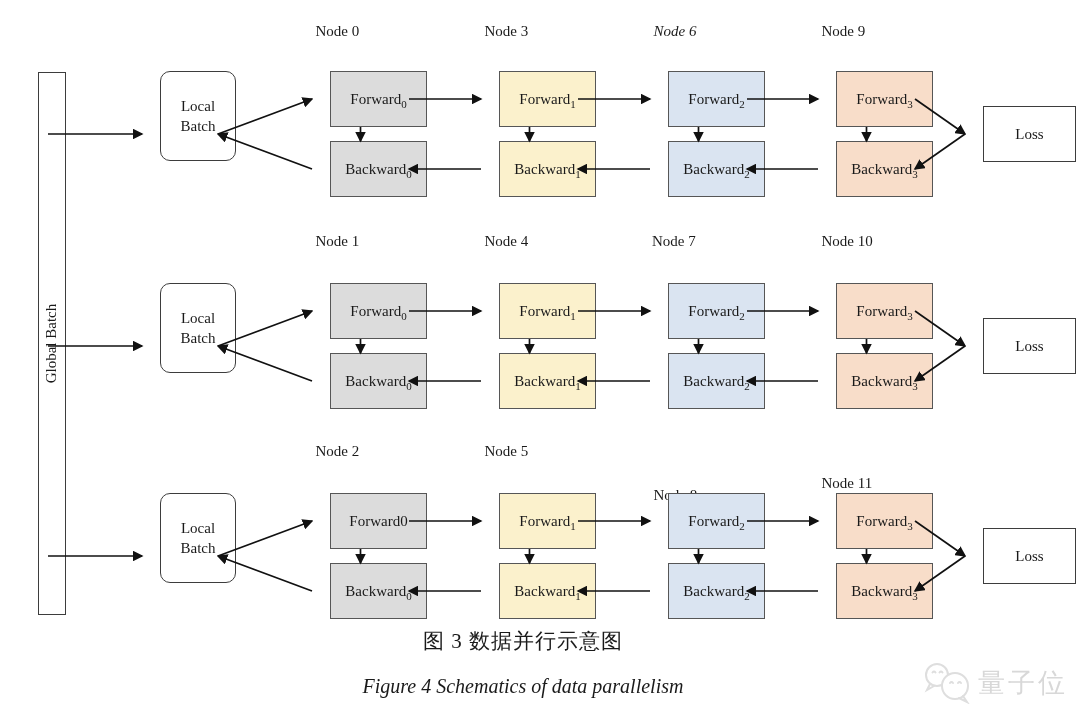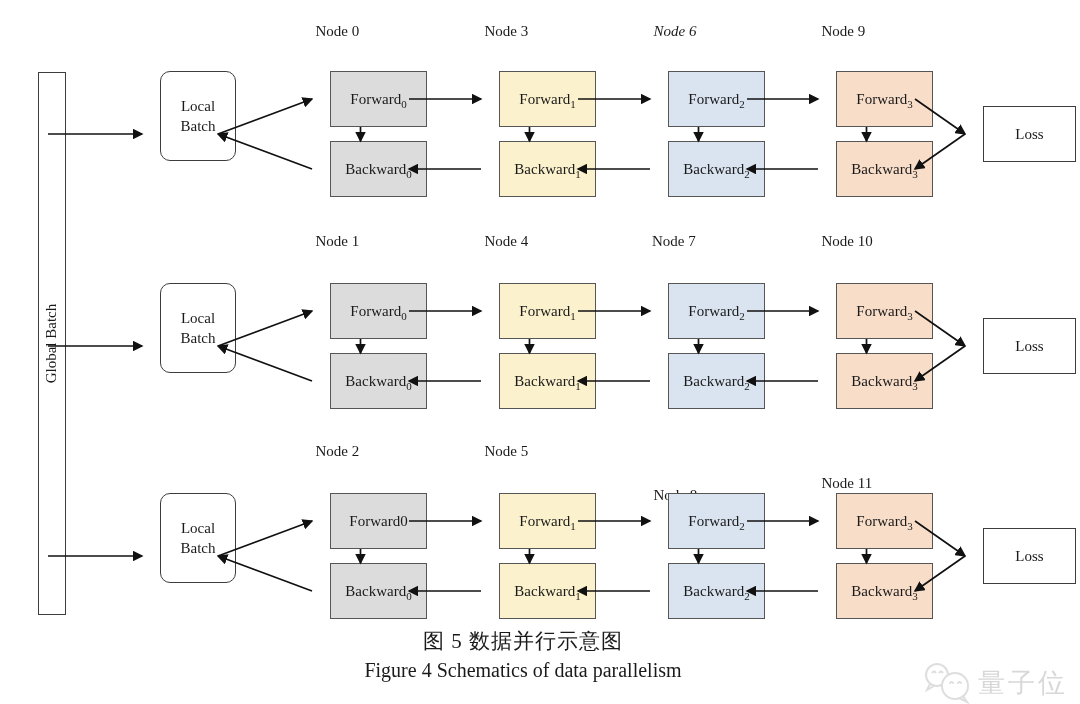--- a/index.html
+++ b/index.html
@@ -12,21 +12,21 @@
   .plain{border:1px solid #3d3d3d;}
   .lb{width:76px;height:90px;line-height:1.35;border-radius:10px;}
   .lb span{display:inline-block;width:50px;}
   .loss{width:93px;height:56px;}
   .gb{left:20px;top:72px;width:28px;height:543px;}
   .vtext{transform:rotate(-90deg);white-space:nowrap;font-size:15px;}
   .nodelabel{position:absolute;width:90px;font-size:15px;z-index:2;}
   sub{font-size:11px;line-height:0;}
   .caption{position:absolute;left:0;top:627px;width:1046px;text-align:center;z-index:2;}
   .cap-zh{font-size:21px;letter-spacing:1px;}
-  .cap-en{font-size:20px;margin-top:4px;}
+  .cap-en{font-size:20px;margin-top:20px;font-style:italic;}
   .watermark{position:absolute;right:12px;top:660px;display:flex;align-items:center;gap:4px;z-index:1;
              font-size:27px;letter-spacing:3px;}
 </style>
 </head>
 <body>
 
 <div id="canvas">
 
   <svg id="arrows" width="1080" height="704" viewBox="0 0 1080 704">
     <defs>
@@ -81,21 +81,21 @@
         <line x1="915" y1="521" x2="965" y2="556" stroke="#111111" stroke-width="1.7" marker-end="url(#ah)"></line>
         <line x1="965" y1="556" x2="915" y2="591" stroke="#111111" stroke-width="1.7" marker-end="url(#ah)"></line>
       </g>
   </svg>
 
   <div class="box plain gb">
     <span class="vtext">Global Batch</span>
   </div>
 
   <div class="caption">
-    <div class="cap-zh">图 5  数据并行示意图</div>
+    <div class="cap-zh">图 3  数据并行示意图</div>
     <div class="cap-en">Figure 4 Schematics of data parallelism</div>
   </div>
 
   <div class="watermark" style="color: rgb(216, 216, 216);">
     <svg width="54" height="46" viewBox="0 0 54 46" fill="none" stroke="#dedede" stroke-width="2" stroke-linecap="round">
       <circle cx="17" cy="15" r="11"></circle>
       <path d="M10 24 L7 30 L14 26"></path>
       <path d="M12.5 12.5 q1.5 -2 3 0"></path>
       <path d="M19.5 12.5 q1.5 -2 3 0"></path>
       <circle cx="35" cy="26" r="13" fill="#ffffff"></circle>

